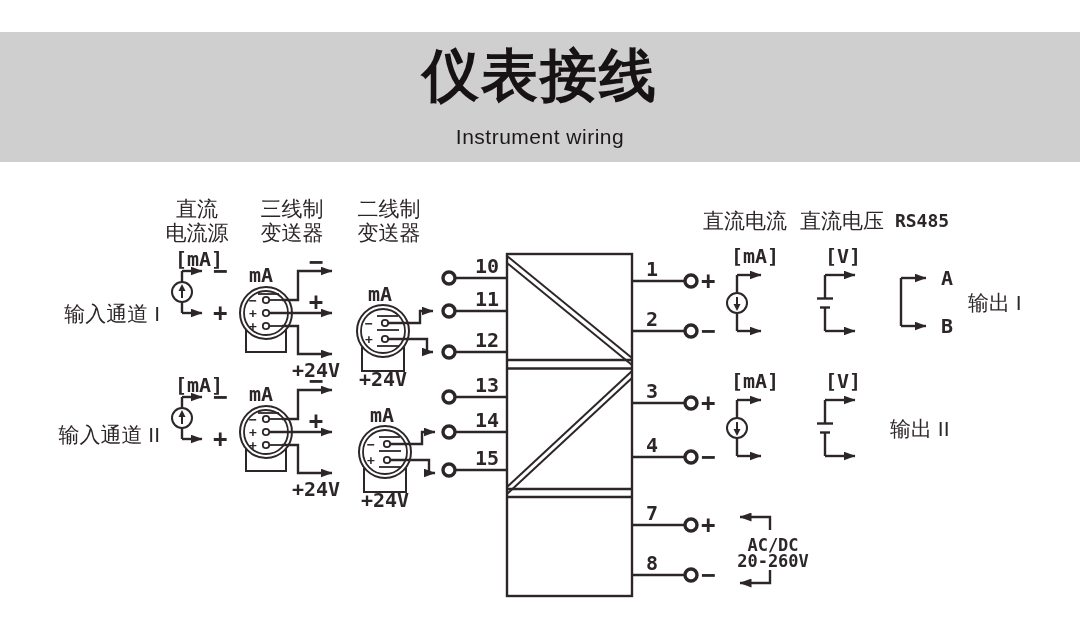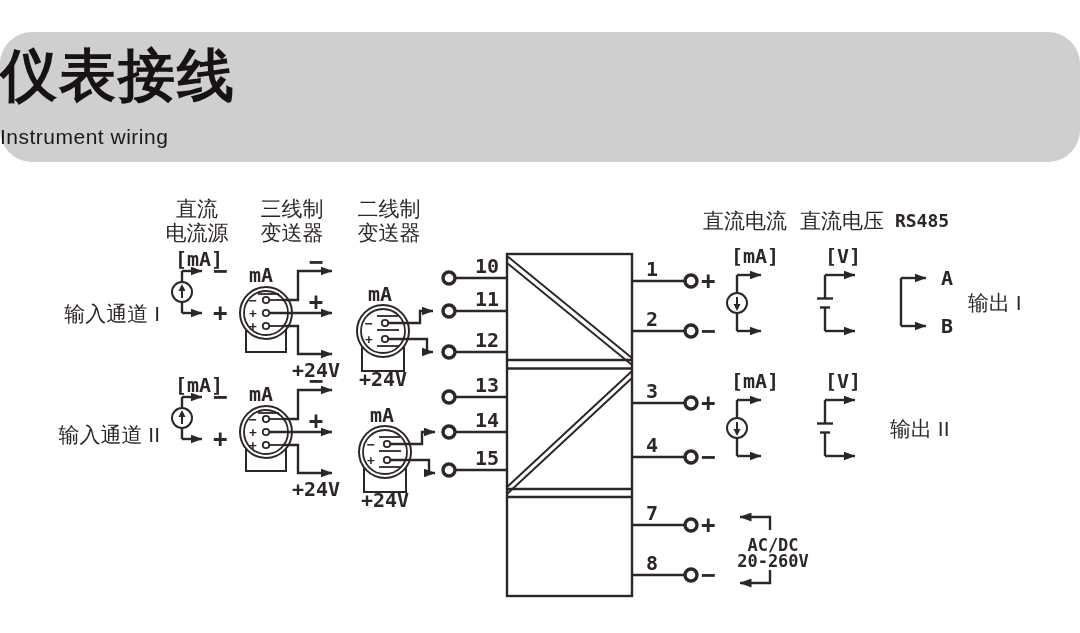--- a/index.html
+++ b/index.html
@@ -9,21 +9,21 @@
   }
   html,body{margin:0;padding:0;}
   body{
     width:1080px;height:633px;position:relative;overflow:hidden;
     background:var(--bg);
     font-family:"Liberation Sans",sans-serif;
   }
   .banner{
     position:absolute;left:0;top:32px;width:1080px;height:130px;
     background:var(--header-bg);
-    display:flex;flex-direction:column;justify-content:center;border-radius:32px;
+    display:flex;flex-direction:column;align-items:center;justify-content:center;
   }
   .banner h1{
     margin:0;font:700 57px/1 "Liberation Sans",sans-serif;
     letter-spacing:2px;color:#171314;
   }
   .banner .sub{
     margin-top:22px;font:400 21px/1 "Liberation Sans",sans-serif;
     letter-spacing:.5px;color:#1c1819;
   }
   .diagram{position:absolute;left:0;top:160px;display:block;}

